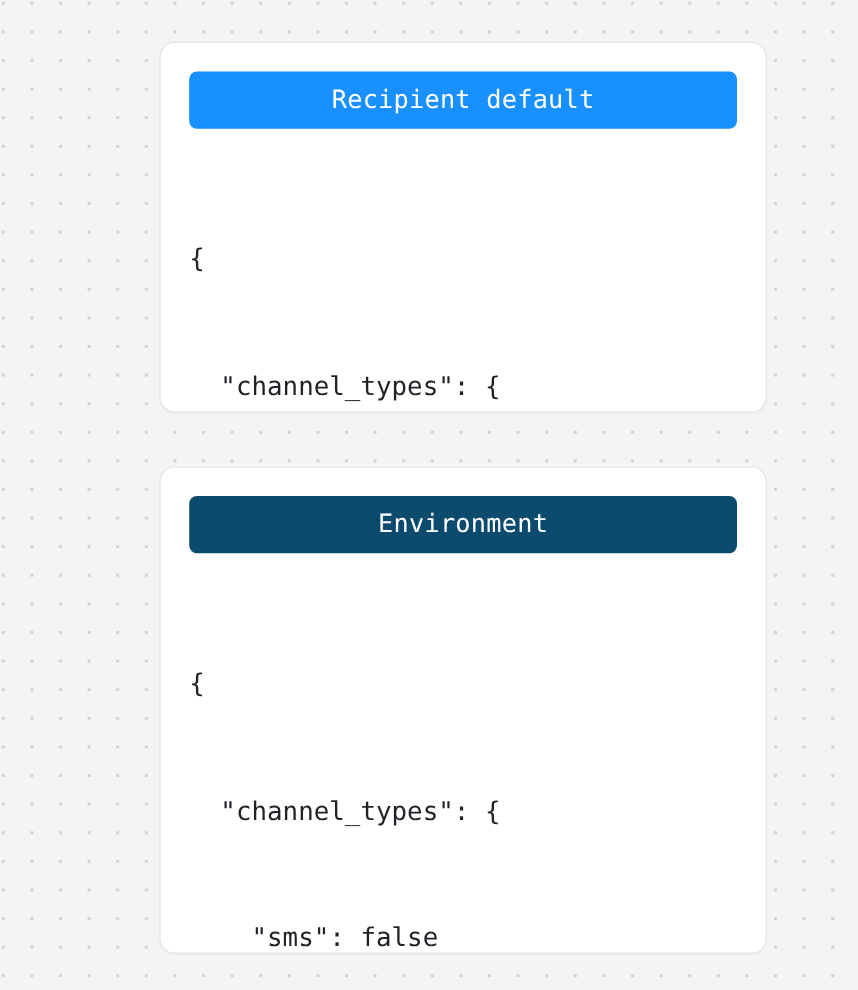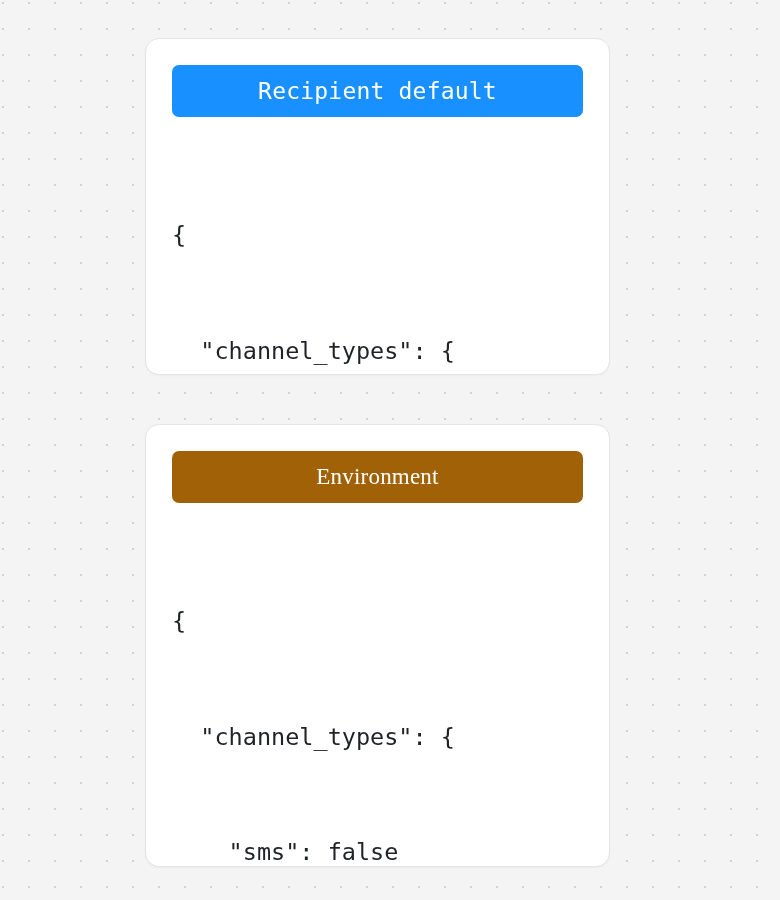--- a/index.html
+++ b/index.html
@@ -21,21 +21,21 @@
   .board {
     position: relative;
     width: 780px;
     height: 900px;
     box-sizing: border-box;
   }
 
   .card {
     position: absolute;
     left: 145px;
-    width: 465px;
+    width: 552px;
     box-sizing: border-box;
     background: #ffffff;
     border: 1px solid #e4e4e4;
     border-radius: 14px;
     box-shadow: 0 1px 2px rgba(0,0,0,0.035);
     padding: 26px;
   }
 
   .card-recipient-default {
     top: 38px;
@@ -85,21 +85,21 @@
     <div class="card-body">
       <span class="json-line">{</span>
       <span class="json-line">  "channel_types": {</span>
       <span class="json-line">    "sms": true</span>
       <span class="json-line">  }</span>
       <span class="json-line">}</span>
     </div>
   </div>
 
   <div class="card card-environment">
-    <div class="card-header" style="background-color: #a16207; font-family: Liberation Serif, serif;">Environment</div>
+    <div class="card-header" style="background-color: #0c4a6e;">Environment</div>
     <div class="card-body">
       <span class="json-line">{</span>
       <span class="json-line">  "channel_types": {</span>
       <span class="json-line">    "sms": false</span>
       
       
       
       
       
     </div>

